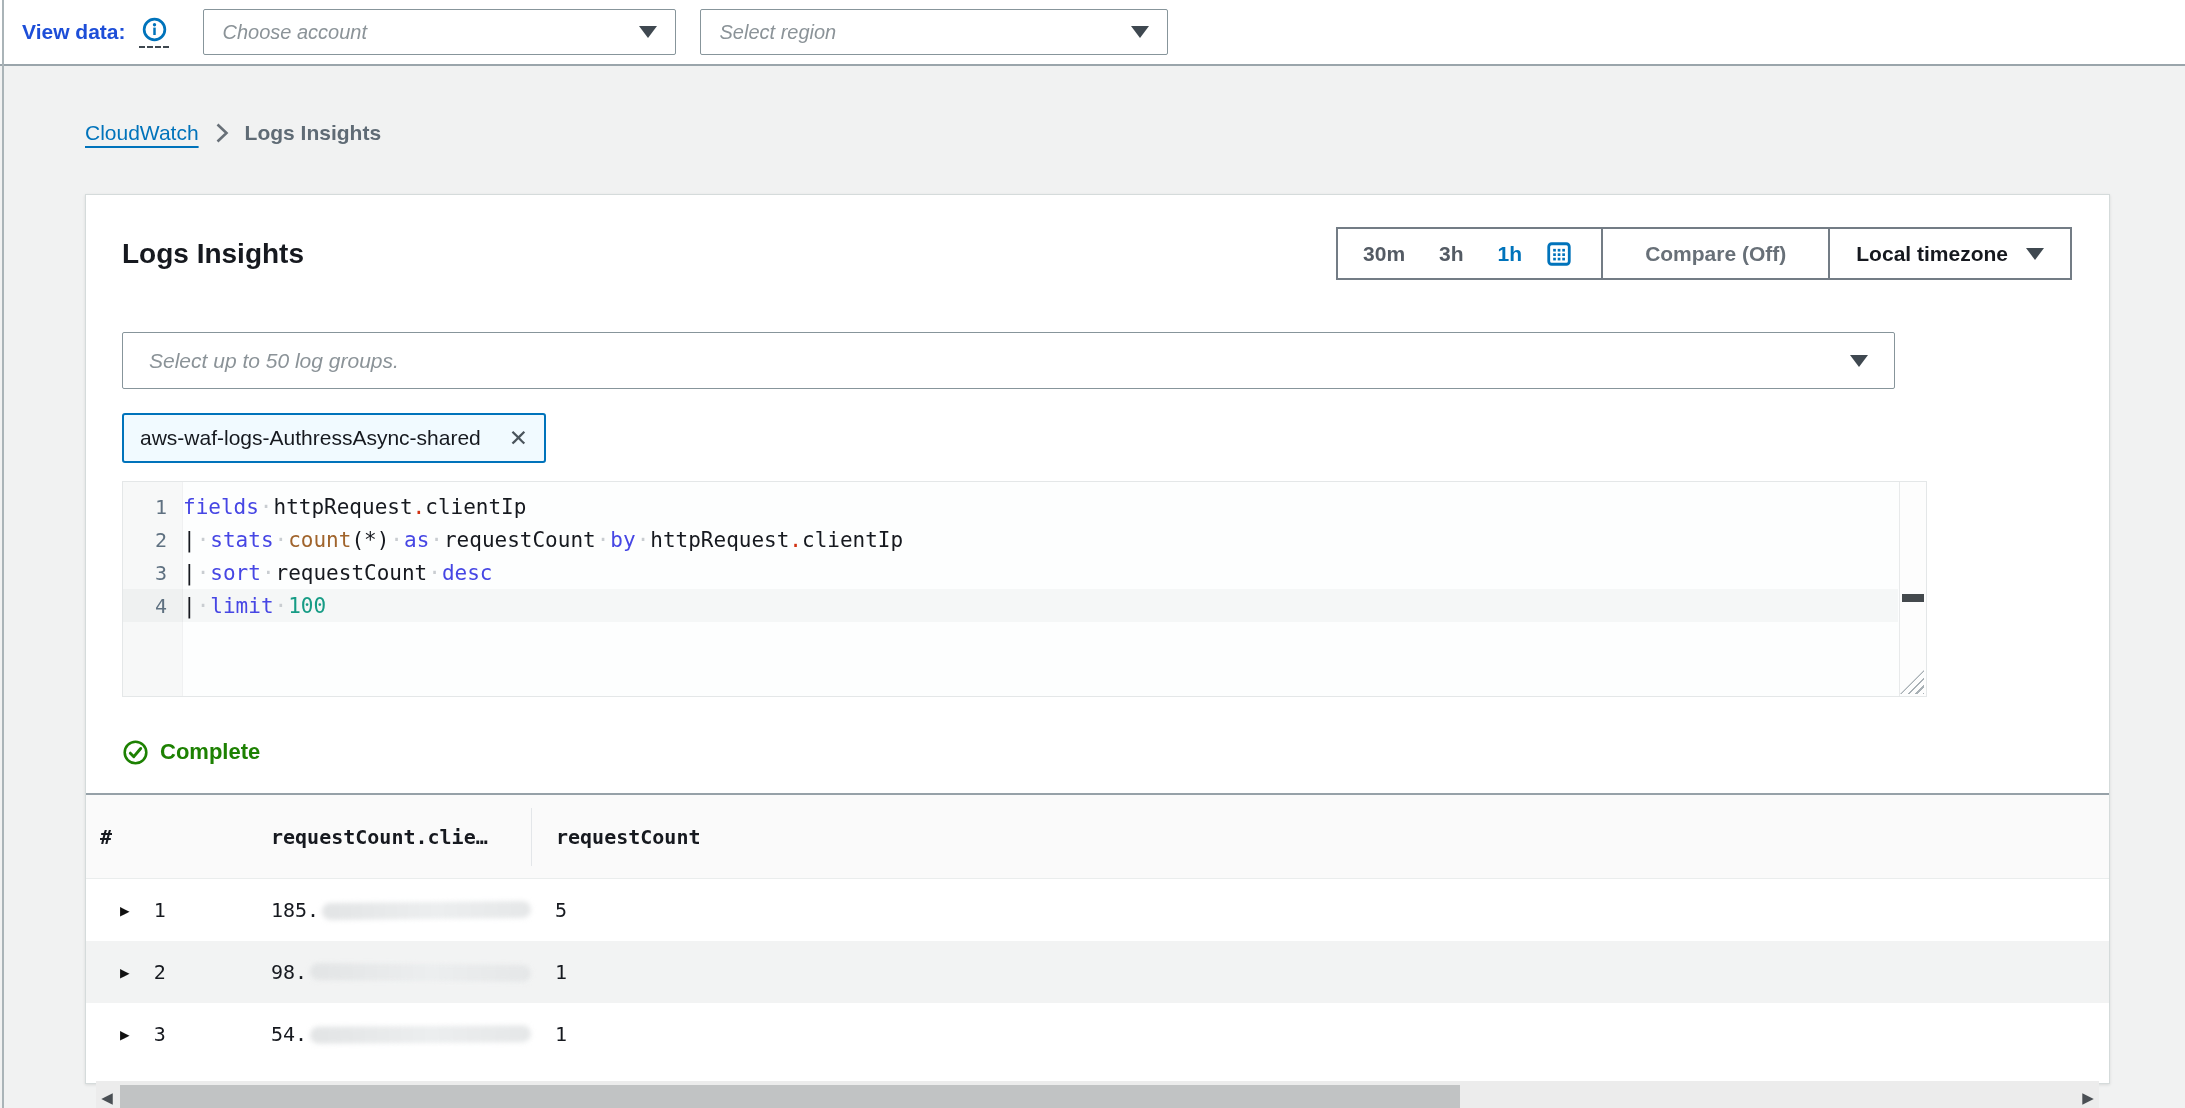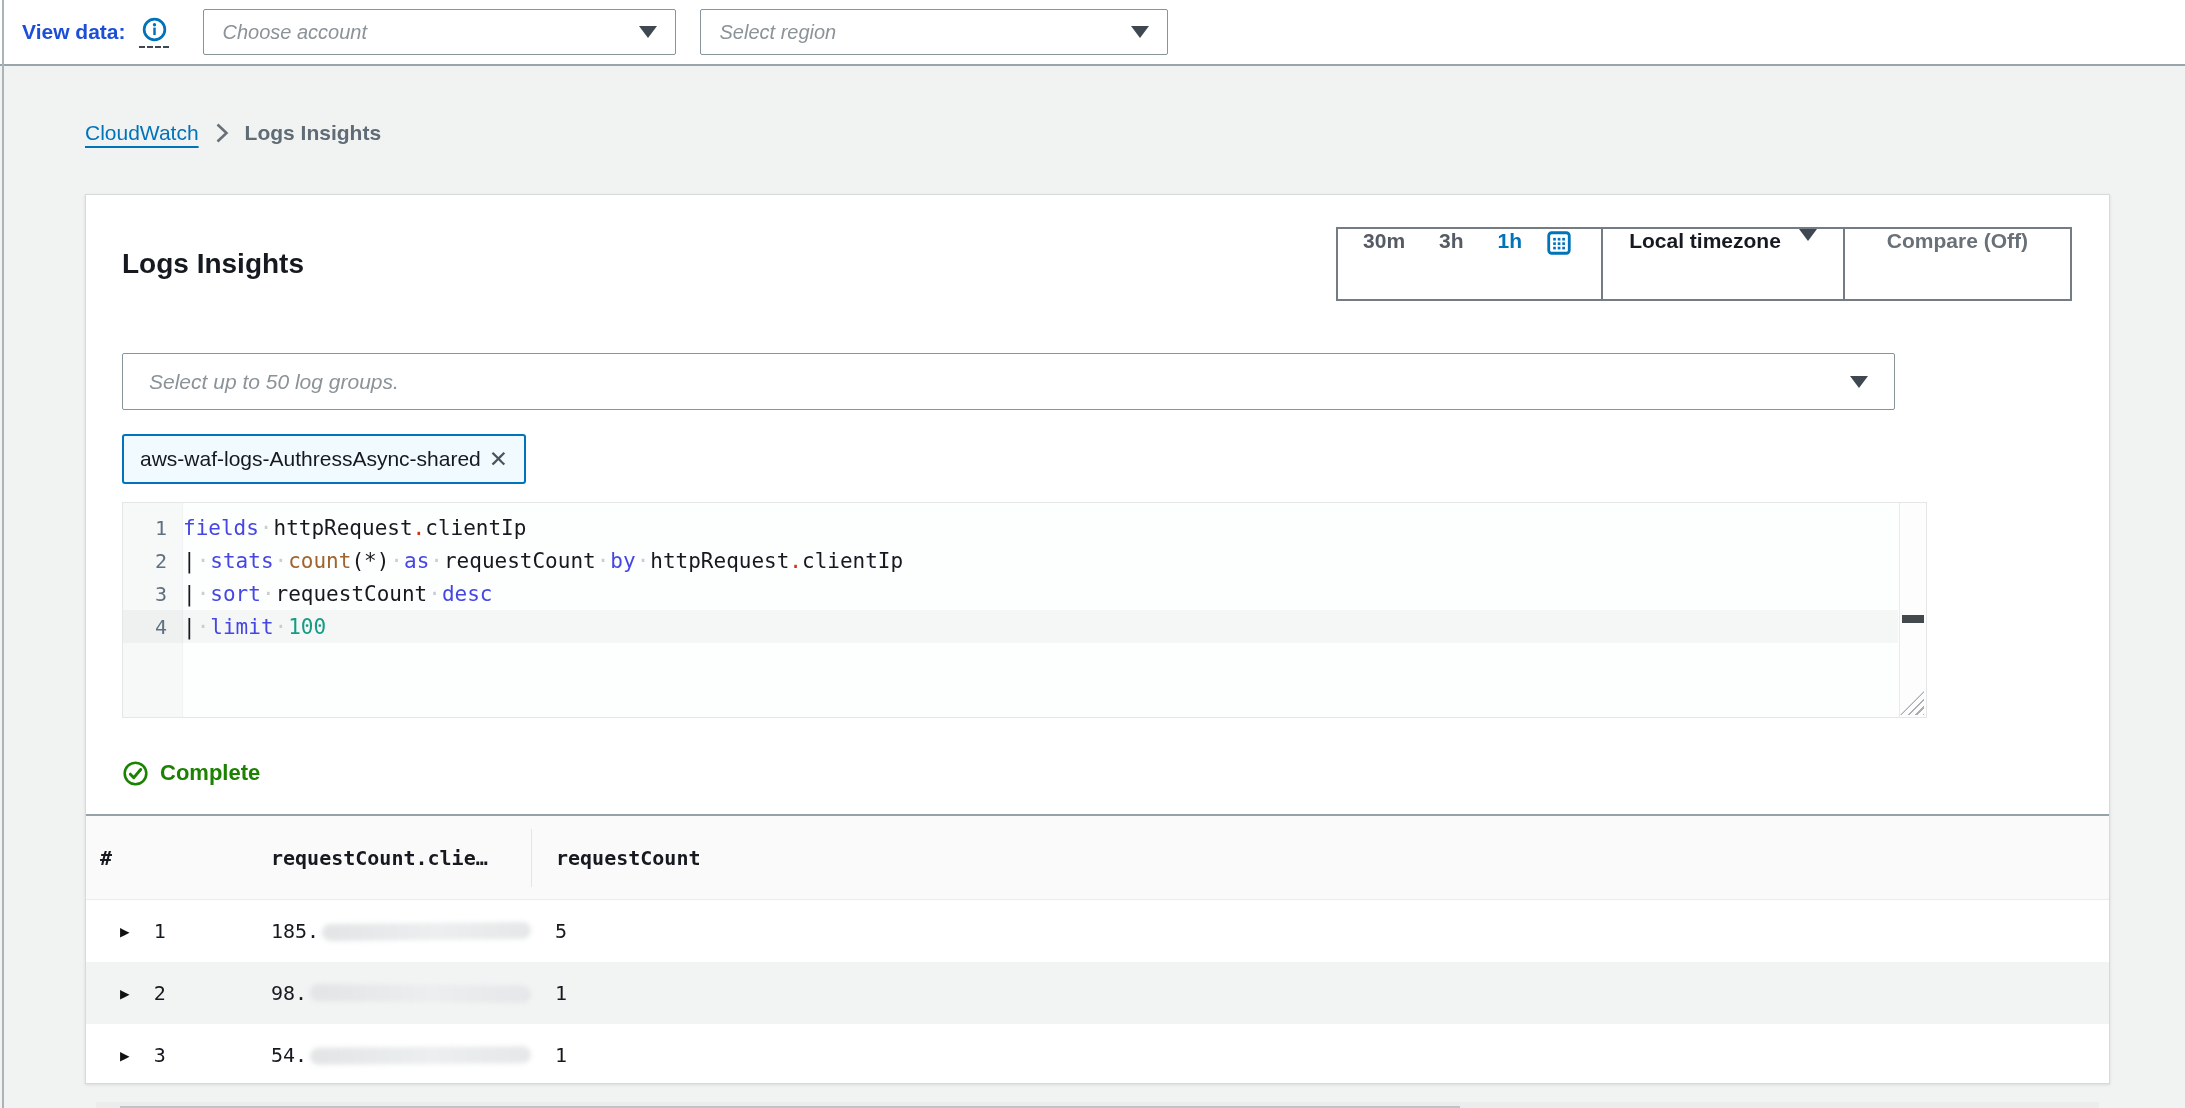--- a/index.html
+++ b/index.html
@@ -27,36 +27,36 @@
   .bc-link { color:var(--accent,#0073bb); font-size:21px; text-decoration:underline; text-underline-offset:6px;
              text-decoration-thickness:2px; cursor:pointer; }
   .bc-current { color:#5f6b75; font-size:21px; font-weight:bold; }
 
   
   .card { margin:46px 75px 0 85px; height:890px; background:#ffffff; border:1px solid #d5dbdb;
           box-shadow:0 1px 3px rgba(0,0,0,0.10); position:relative; }
   .card-header { display:flex; align-items:center; justify-content:space-between; padding:32px 37px 0 36px; }
   .card-title { font-size:28px; font-weight:bold; color:#16191f; }
   .controls { display:flex; }
-  .ctl-box { height:74px; background:#fff; border:2px solid #737c85; display:flex; }
+  .ctl-box { height:53px; background:#fff; border:2px solid #737c85; display:flex; align-items:center; }
   .ctl-box + .ctl-box { margin-left:-2px; }
   .seg { padding:0 8px; }
   .seg-item { font-size:21px; font-weight:bold; color:#545b64; padding:0 17px; cursor:pointer; }
   .seg-item.selected { color:var(--accent,#0073bb); }
   .seg-cal { margin:0 20px 0 6px; cursor:pointer; display:flex; }
   .compare { padding:0 42px; color:#687078; font-size:21px; font-weight:bold; cursor:pointer; }
   .tz { padding:0 26px; gap:18px; cursor:pointer; }
   .tz-label { font-size:21px; font-weight:bold; color:#16191f; }
 
   
   .lg-select { margin:52px 0 0 36px; width:1773px; height:57px; border:1px solid #87959b; border-radius:2px;
                display:flex; align-items:center; justify-content:space-between; padding:0 26px; cursor:pointer; background:#fff; }
   .lg-select .ph { font-style:italic; color:#8b9398; font-size:21px; }
   .token-row { margin:24px 0 0 36px; display:flex; }
-  .token { display:inline-flex; align-items:center; gap:8px; border:2px solid var(--accent,#0073bb);
+  .token { display:inline-flex; align-items:center; gap:28px; border:2px solid var(--accent,#0073bb);
            background:var(--token-bg,#f1faff); border-radius:3px; padding:11px 16px; }
   .token-label { font-size:21px; color:#16191f; }
   .token-x { font-size:23px; color:#4a545c; cursor:pointer; line-height:1; }
 
   
   .editor { position:relative; margin:18px 0 0 36px; width:1805px; height:216px;
             border:1px solid #e4e7e8; background:#fdfefe; font-family:"DejaVu Sans Mono",monospace; }
   .gutter-bg { position:absolute; left:0; top:0; bottom:0; width:60px; background:#f7f8f8; border-right:1px solid #f0f1f2; }
   .lines { position:absolute; left:0; top:8px; right:28px; }
   .code-line { display:flex; align-items:center; height:33px; }
@@ -162,25 +162,25 @@
                 <rect x="7" y="11.4" width="2.3" height="2.3"></rect>
                   <rect x="10.9" y="11.4" width="2.3" height="2.3"></rect>
                   <rect x="14.8" y="11.4" width="2.3" height="2.3"></rect>
                 <rect x="7" y="15.2" width="2.3" height="2.3"></rect>
                   <rect x="10.9" y="15.2" width="2.3" height="2.3"></rect>
                   <rect x="14.8" y="15.2" width="2.3" height="2.3"></rect>
               </g>
             </svg>
           </span>
         </div>
+        <div class="ctl-box compare">Compare (Off)</div>
         <div class="ctl-box tz">
           <span class="tz-label">Local timezone</span>
           <span class="caret"></span>
         </div>
-        <div class="ctl-box compare">Compare (Off)</div>
       </div>
     </div>
 
     <div class="lg-select">
       <span class="ph">Select up to 50 log groups.</span>
       <span class="caret"></span>
     </div>
     <div class="token-row">
       <span class="token">
         <span class="token-label">aws-waf-logs-AuthressAsync-shared</span>

